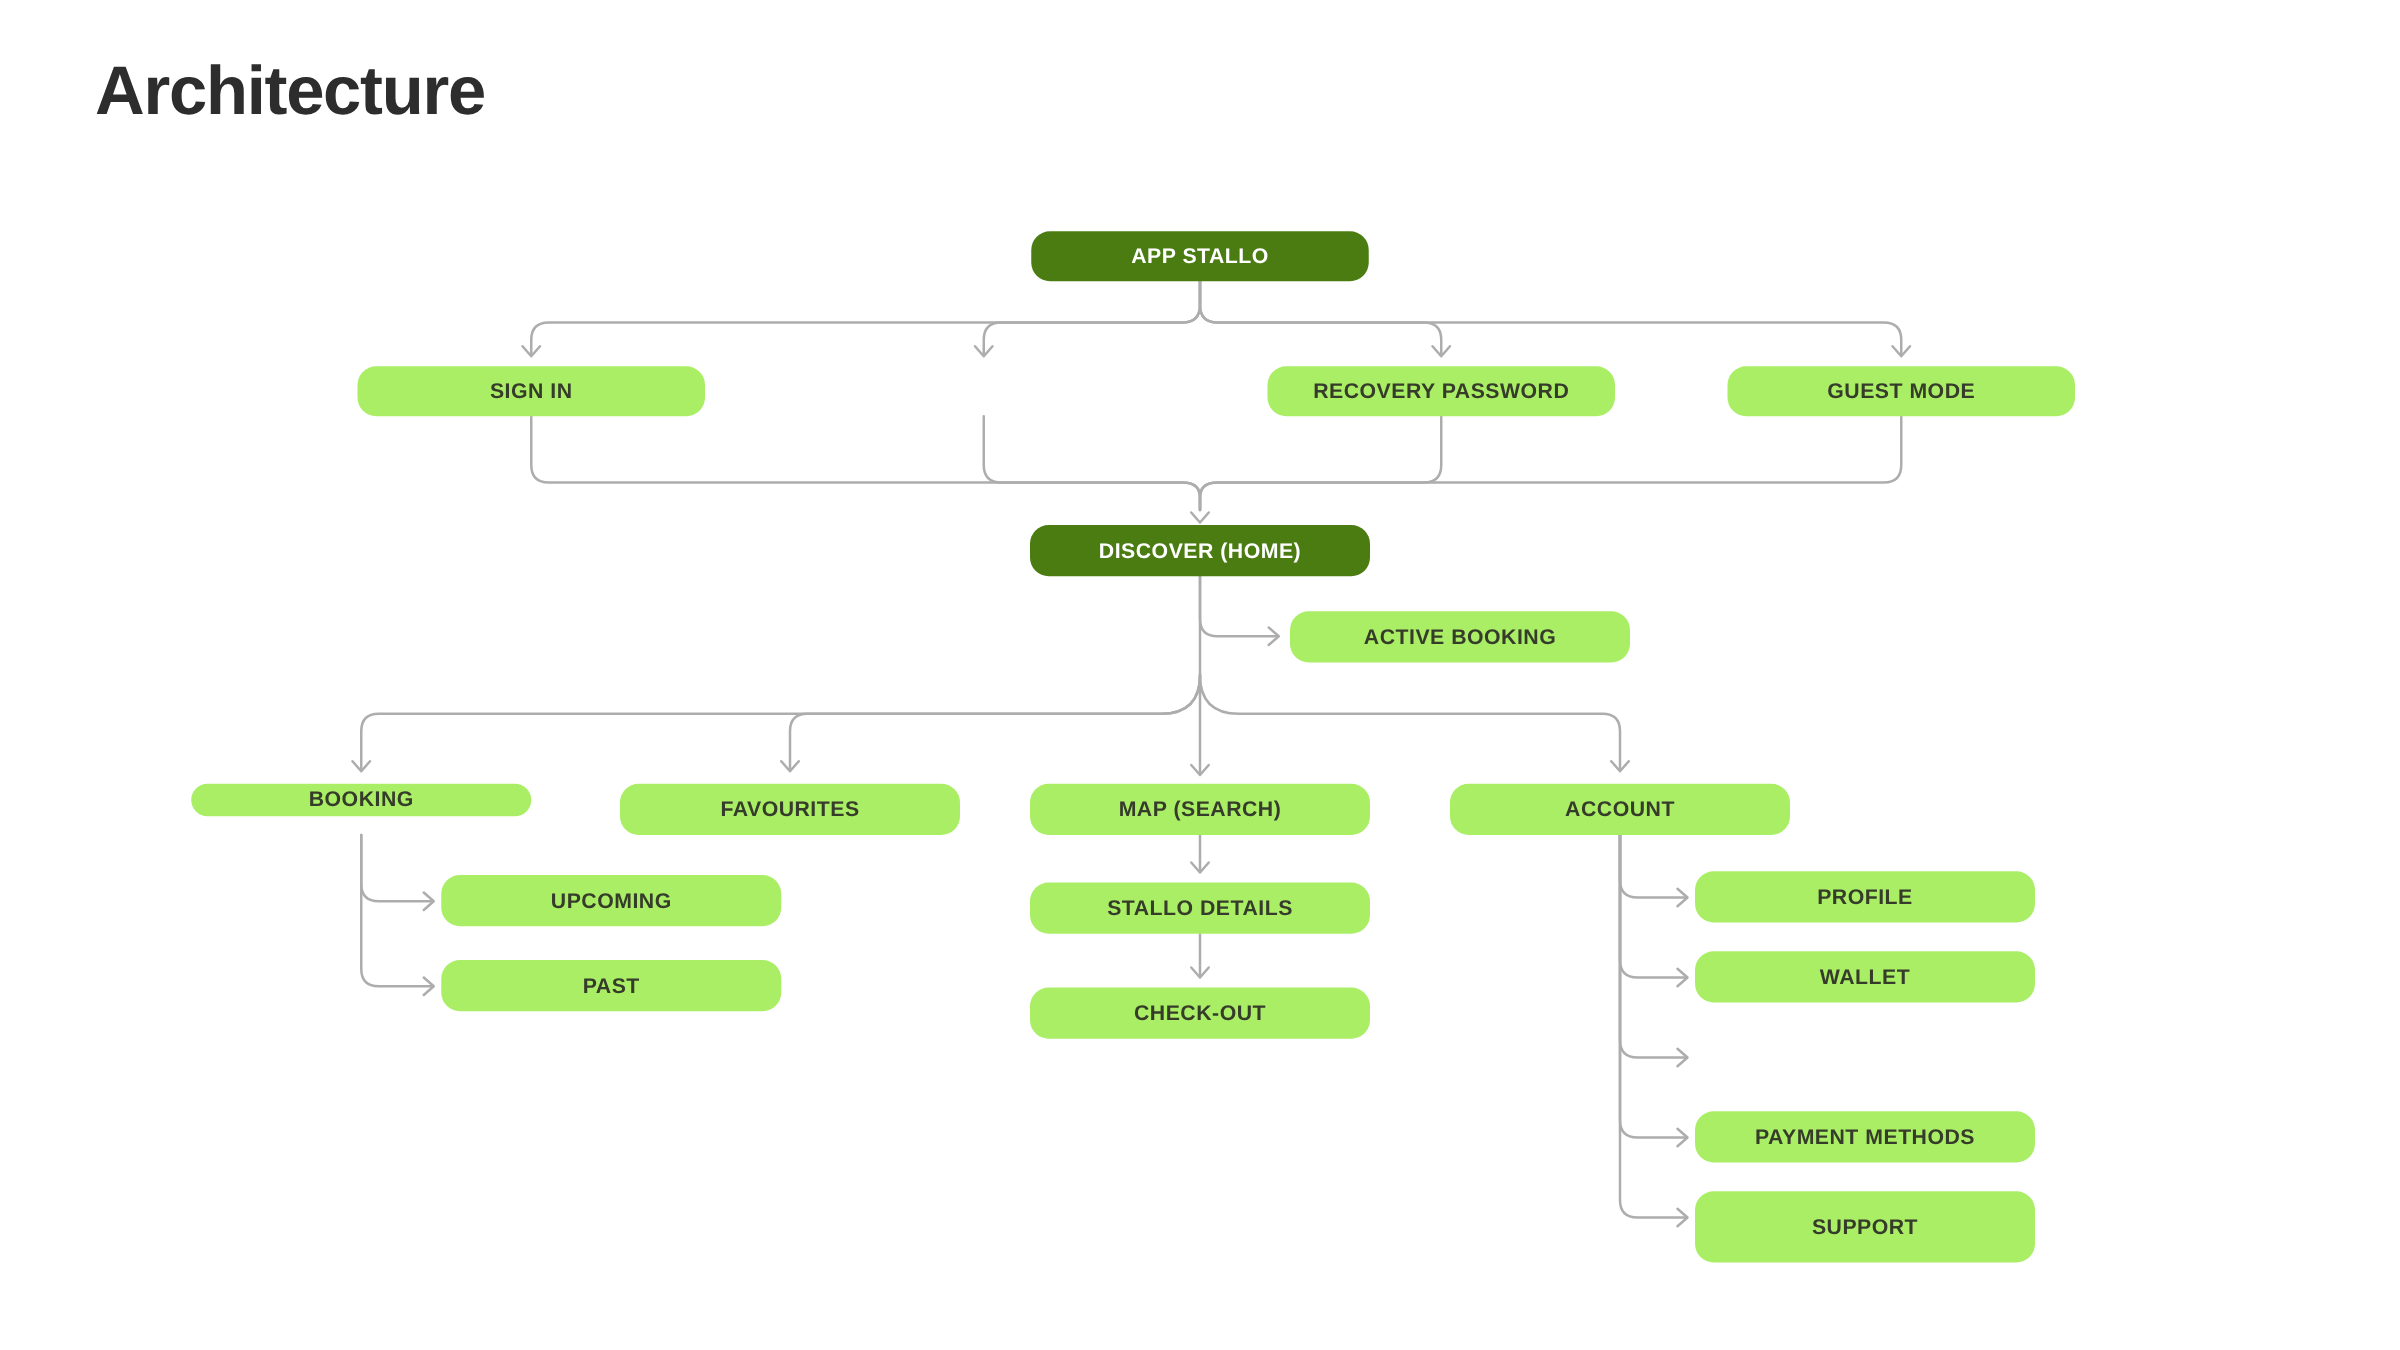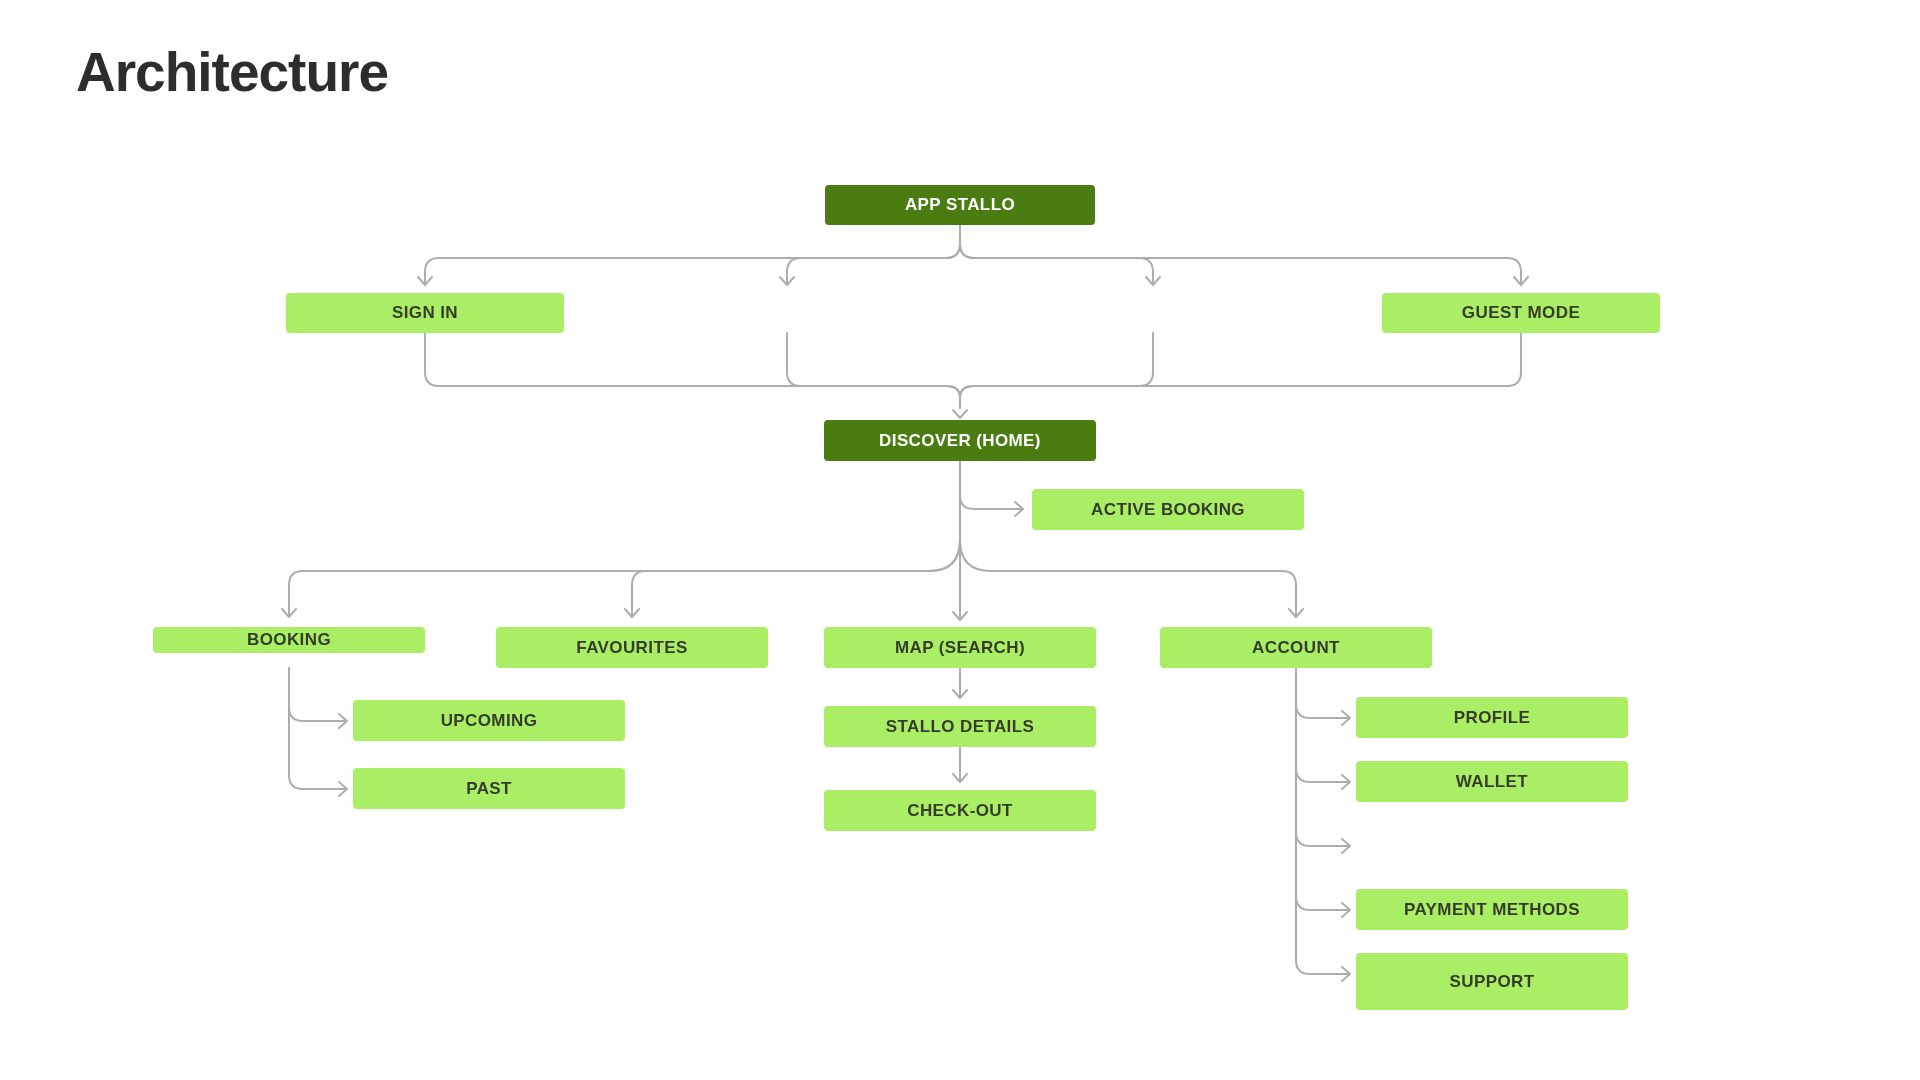--- a/index.html
+++ b/index.html
@@ -30,21 +30,21 @@
     stroke:var(--connector-gray);
     stroke-width:2;
     stroke-linecap:round;
     stroke-linejoin:round;
   }
   .node{
     position:absolute;
     display:flex;align-items:center;justify-content:center;
     background:var(--light-green);
     color:var(--label-dark);
-    border-radius:4px;
+    border-radius:15px;
     font-size:17px;font-weight:bold;letter-spacing:0.4px;
     white-space:nowrap;
   }
   .node.dark{
     background:var(--dark-green);
     color:var(--label-light);
   }
 </style>
 </head>
 <body>
@@ -144,20 +144,21 @@
     </g>
     <g>
       <path d="M1296 668 V960 Q1296 974 1310 974 H1348"></path>
       <path d="M1342 967 L1350 974 L1342 981"></path>
     </g>
   </svg>
 
   <div class="node dark" style="left:825px;top:185px;width:270px;height:40px">APP STALLO</div>
 
   <div class="node" style="left:286px;top:293px;width:278px;height:40px">SIGN IN</div>
+  <div class="node" style="left:1014px;top:293px;width:278px;height:40px">RECOVERY PASSWORD</div>
   <div class="node" style="left:1382px;top:293px;width:278px;height:40px">GUEST MODE</div>
 
   <div class="node dark" style="left:824px;top:420px;width:272px;height:41px">DISCOVER (HOME)</div>
 
   <div class="node" style="left:1032px;top:489px;width:272px;height:41px">ACTIVE BOOKING</div>
 
   <div class="node" style="left:153px;top:627px;width:272px;height:26px">BOOKING</div>
   <div class="node" style="left:496px;top:627px;width:272px;height:41px">FAVOURITES</div>
   <div class="node" style="left:824px;top:627px;width:272px;height:41px">MAP (SEARCH)</div>
   <div class="node" style="left:1160px;top:627px;width:272px;height:41px">ACCOUNT</div>

